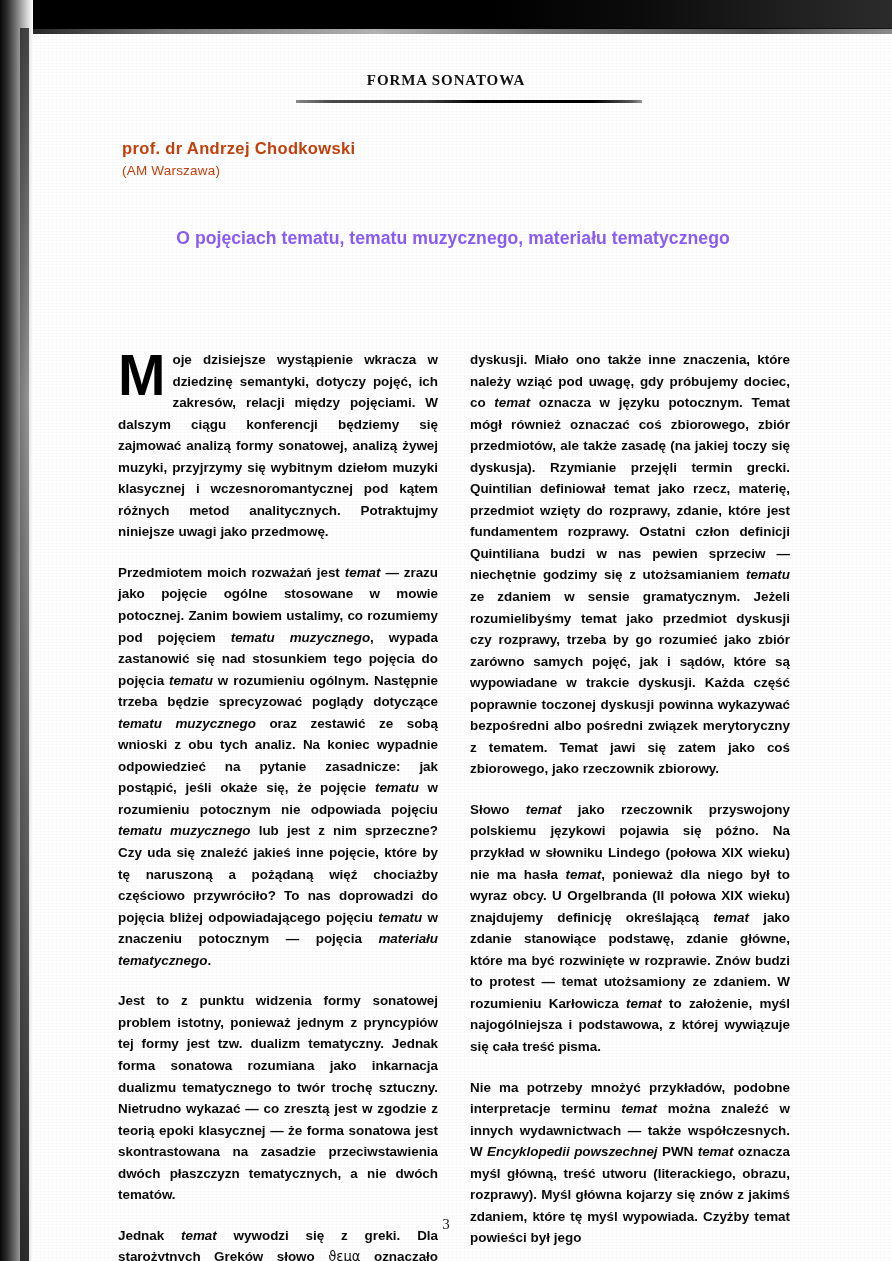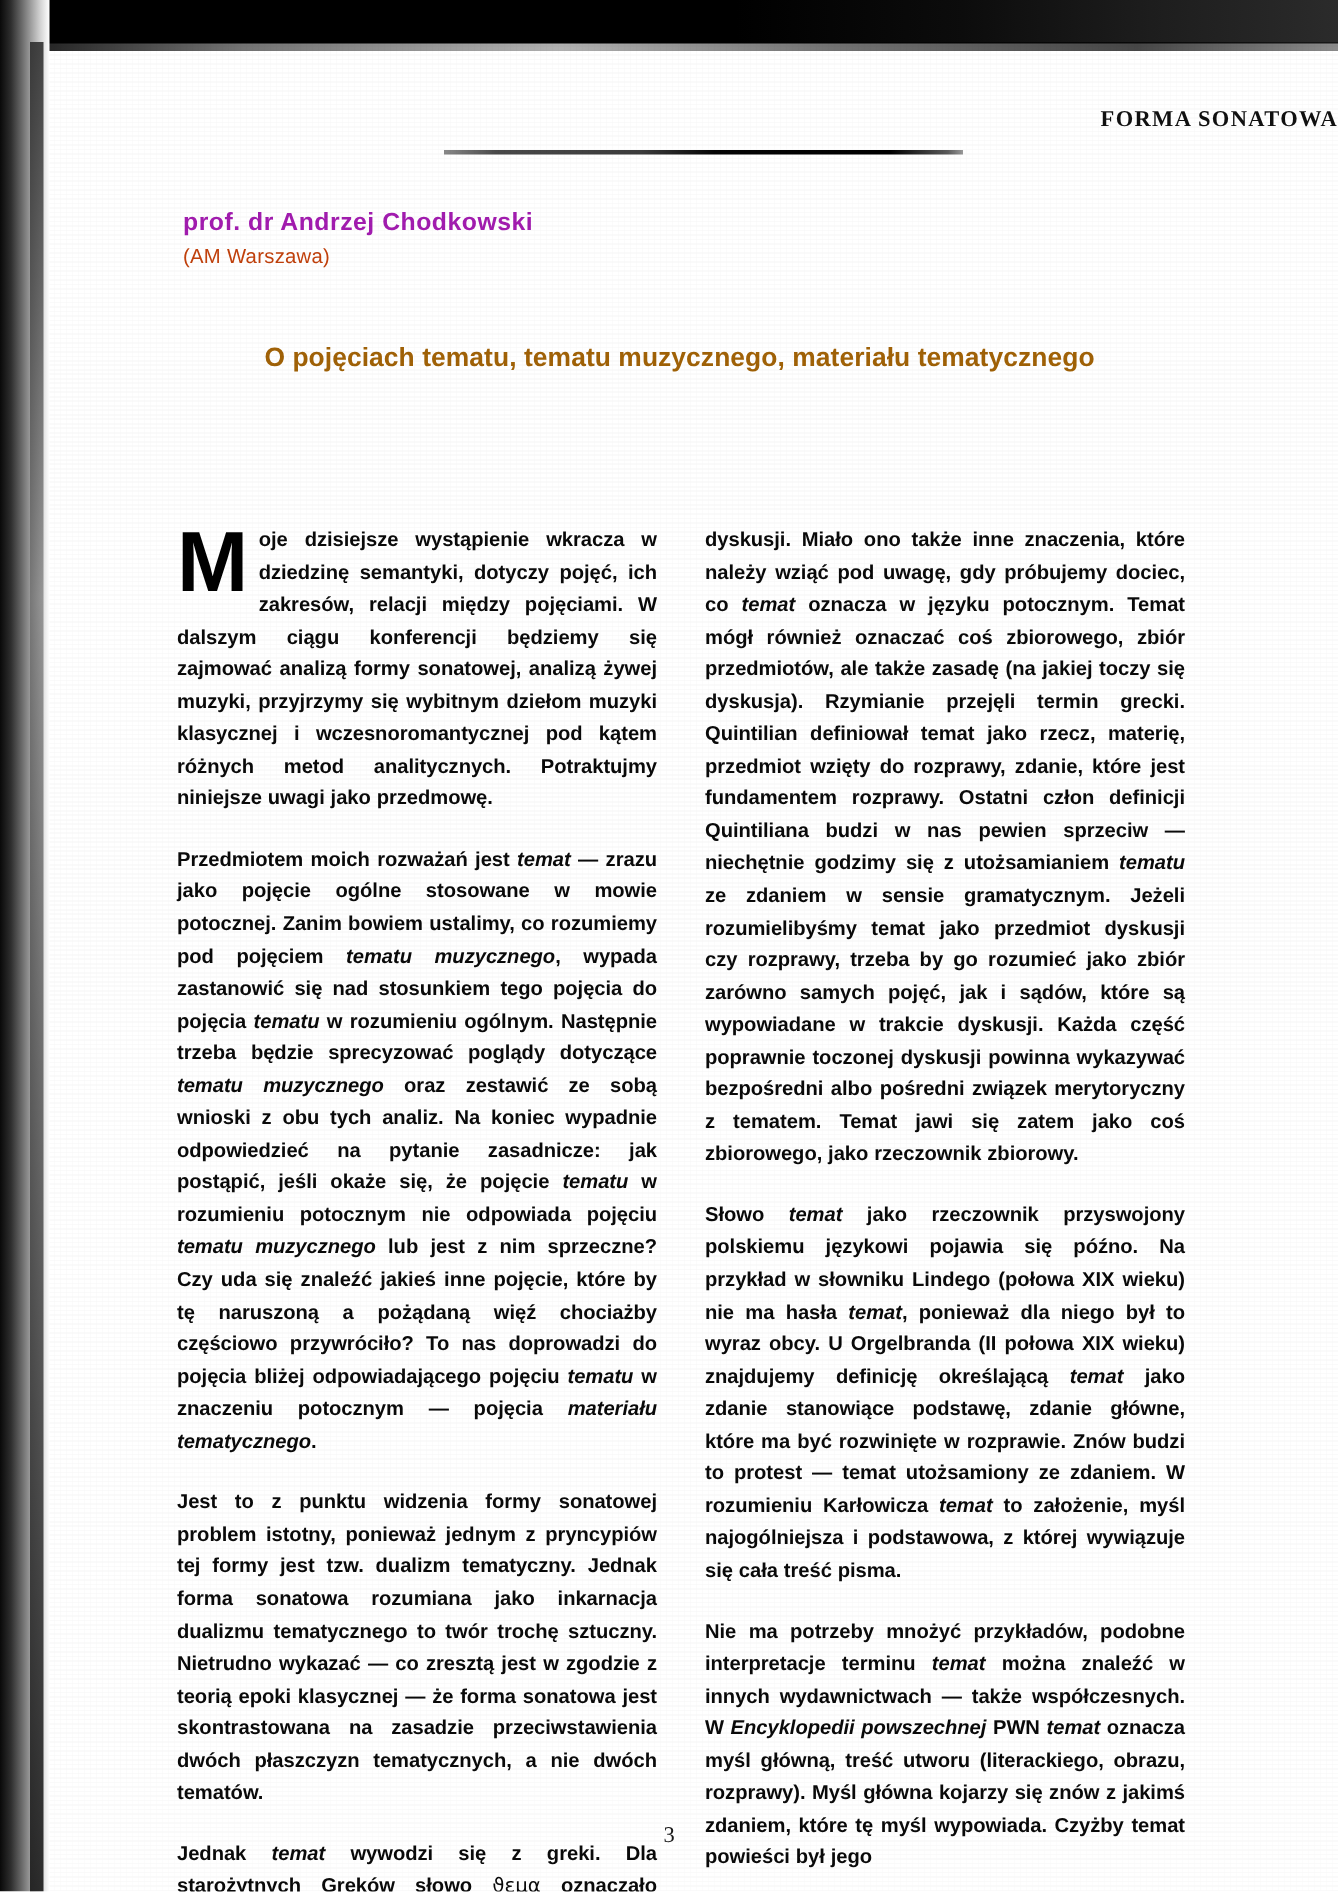--- a/index.html
+++ b/index.html
@@ -60,21 +60,21 @@
     left: 0; top: 0;
     width: 892px; height: 1261px;
     z-index: 2;
   }
 
   
   #running-head {
     position: absolute;
     left: 0; top: 72px;
     width: 892px;
-    text-align: right;
+    text-align: center;
     font-family: "Liberation Serif", serif;
     font-weight: bold;
     font-size: 15px;
     letter-spacing: 0.9px;
     color: #111;
   }
   #header-rule {
     position: absolute;
     left: 296px; top: 100px;
     width: 346px; height: 3px;
@@ -86,39 +86,39 @@
   
   #author-block {
     position: absolute;
     left: 122px; top: 139px;
     width: 500px;
   }
   #author-name {
     font-size: 16.5px;
     font-weight: bold;
     letter-spacing: 0.35px;
-    color: #a21caf;
+    color: #c2410c;
   }
   #author-affiliation {
     margin-top: 5px;
     font-size: 13.5px;
     font-weight: normal;
     letter-spacing: 0.2px;
     color: #c2410c;
   }
 
   
   #article-title {
     position: absolute;
     left: 118px; top: 228px;
     width: 670px;
     font-size: 17.6px;
     font-weight: bold;
     letter-spacing: 0.05px;
-    color: #a16207;
+    color: #8b5cf6;
     text-align: center;
   }
 
   
   #columns {
     position: absolute;
     left: 118px; top: 349px;
     width: 672px;
     display: flex;
     gap: 32px;

